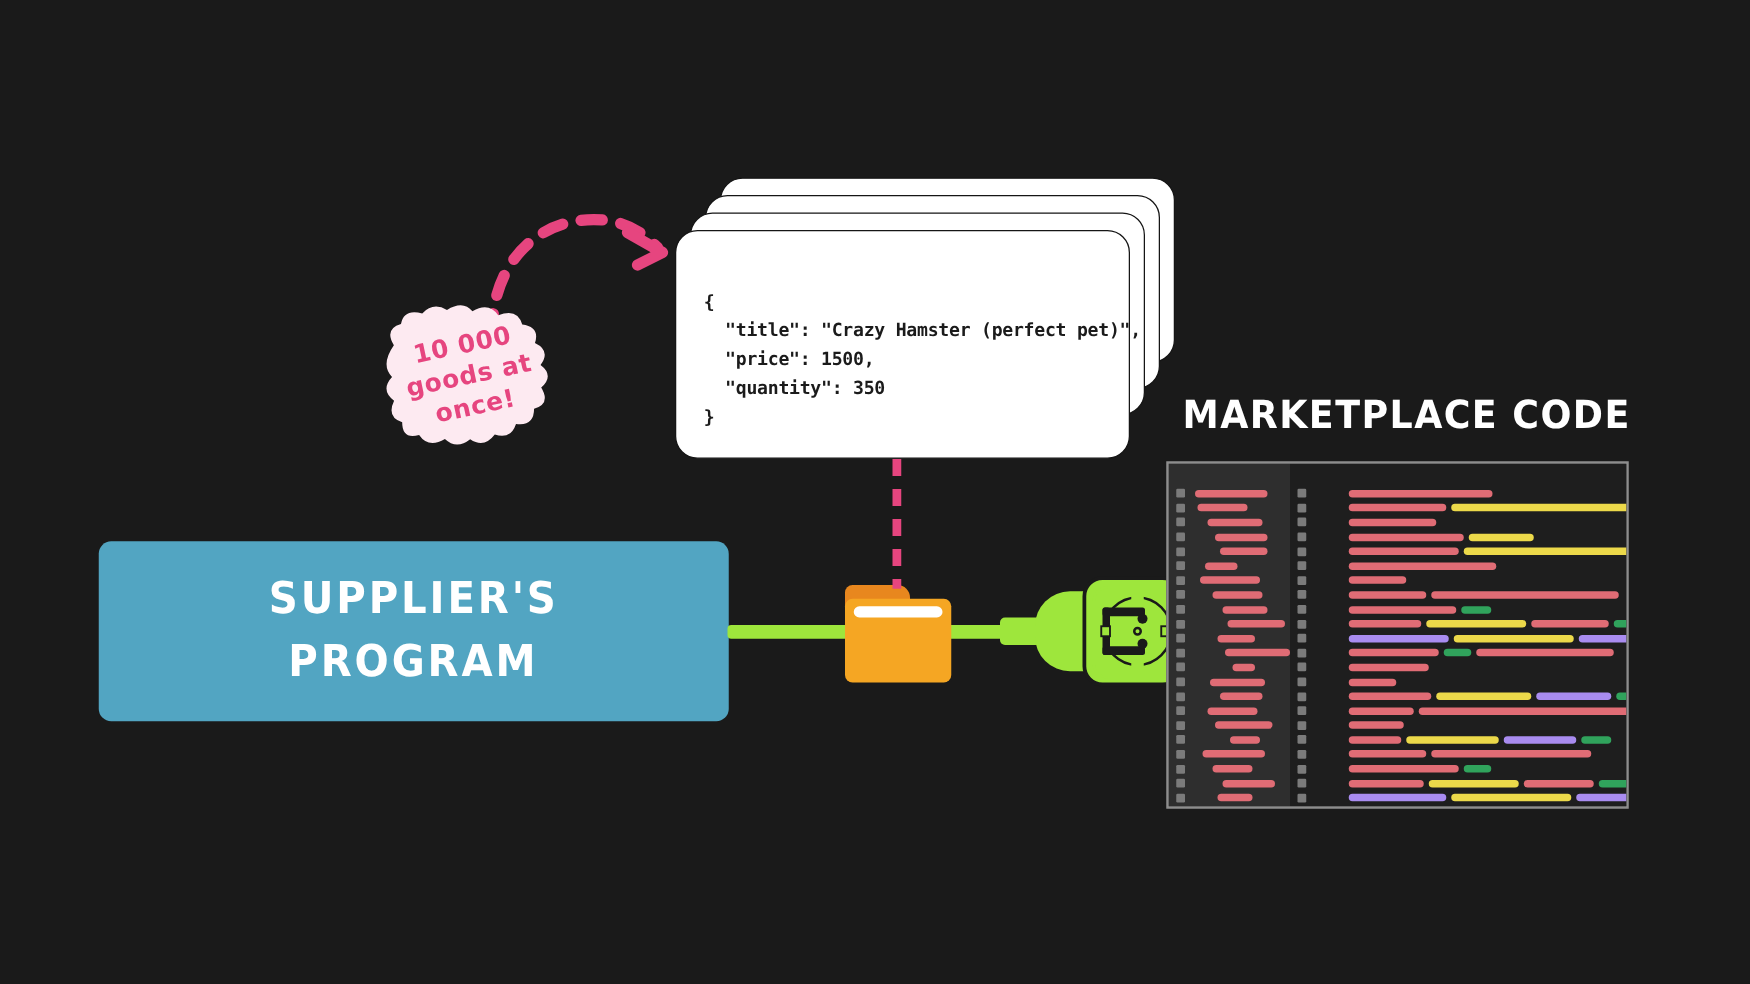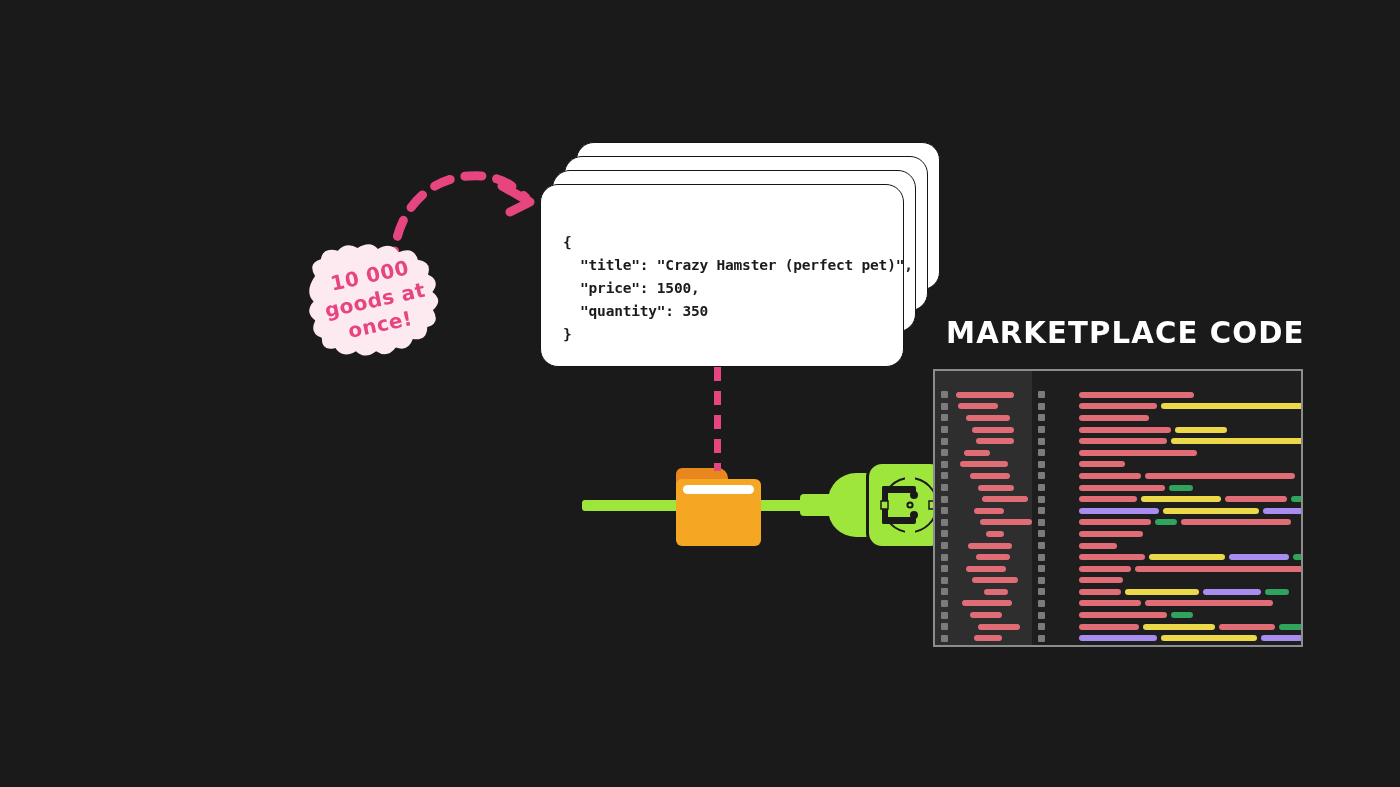--- a/index.html
+++ b/index.html
@@ -188,20 +188,24 @@
   .bar-y { background: #ecd94a; }
   .bar-p { background: #a98cf0; }
   .bar-g { background: #30a35c; }
   .spacer { flex: 0 0 auto; }
 </style>
 </head>
 <body>
 
 <div id="stage">
 
+  <div class="supplier-box">
+    <div class="supplier-line">SUPPLIER'S</div>
+    <div class="supplier-line">PROGRAM</div>
+  </div>
 
   <div class="cable cable-left"></div>
   <div class="cable cable-mid"></div>
   <div class="cable cable-thick"></div>
 
   <div class="folder">
     <div class="folder-tab"></div>
     <div class="folder-body"></div>
     <div class="folder-strip"></div>
   </div>

